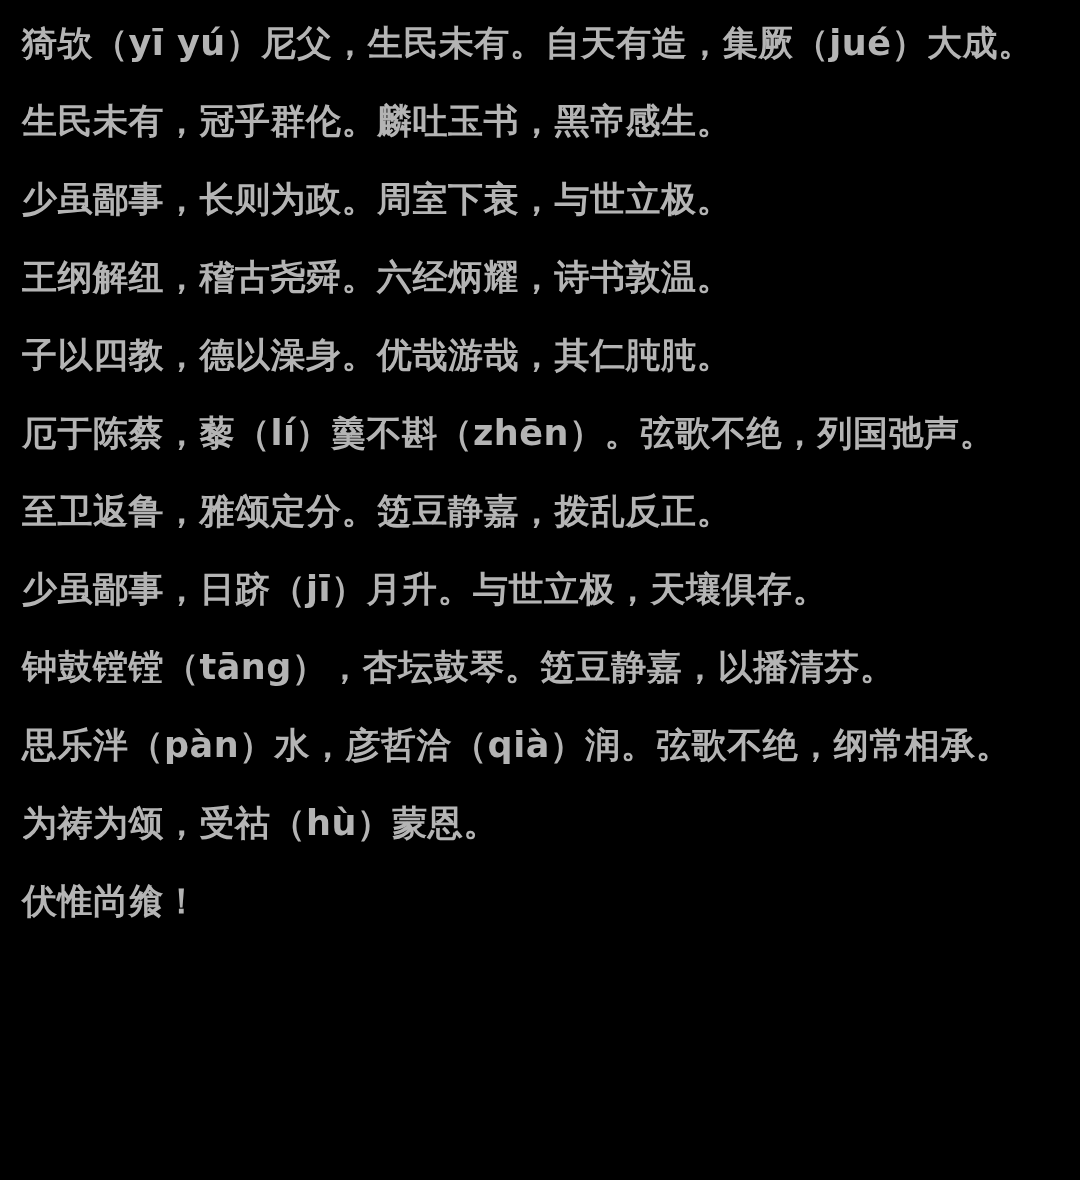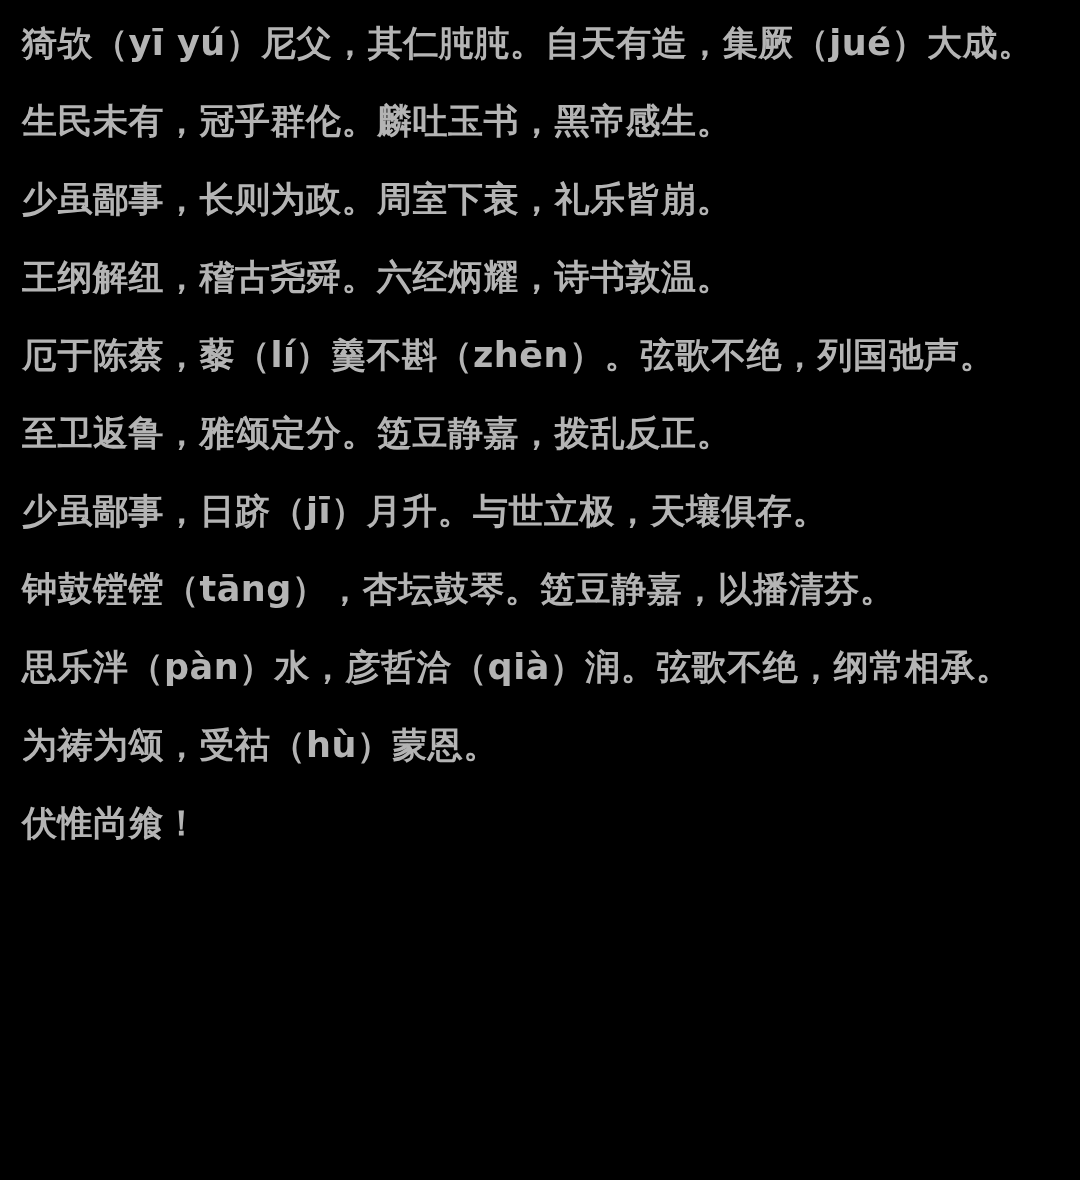--- a/index.html
+++ b/index.html
@@ -31,24 +31,25 @@
     font-family: "DejaVu Sans", "Liberation Sans", sans-serif;
   }
   .line:last-child {
     margin-bottom: 0;
   }
 </style>
 </head>
 <body>
 
 <div id="doc">
-  <p class="line">猗欤（yī yú）尼父，其仁肫肫。自天有造，集厥（jué）大成。</p>
+  <p class="line">猗欤（yī yú）尼父，生民未有。自天有造，集厥（jué）大成。</p>
   <p class="line">生民未有，冠乎群伦。麟吐玉书，黑帝感生。</p>
-  <p class="line">少虽鄙事，长则为政。周室下衰，礼乐皆崩。</p>
+  <p class="line">少虽鄙事，长则为政。周室下衰，与世立极。</p>
   <p class="line">王纲解纽，稽古尧舜。六经炳耀，诗书敦温。</p>
+  <p class="line">子以四教，德以澡身。优哉游哉，其仁肫肫。</p>
   <p class="line">厄于陈蔡，藜（lí）羹不斟（zhēn）。弦歌不绝，列国弛声。</p>
   <p class="line">至卫返鲁，雅颂定分。笾豆静嘉，拨乱反正。</p>
   <p class="line">少虽鄙事，日跻（jī）月升。与世立极，天壤俱存。</p>
   <p class="line">钟鼓镗镗（tāng），杏坛鼓琴。笾豆静嘉，以播清芬。</p>
   <p class="line">思乐泮（pàn）水，彦哲洽（qià）润。弦歌不绝，纲常相承。</p>
   <p class="line">为祷为颂，受祜（hù）蒙恩。</p>
   <p class="line">伏惟尚飨！</p>
 </div>
 
 </body></html>

